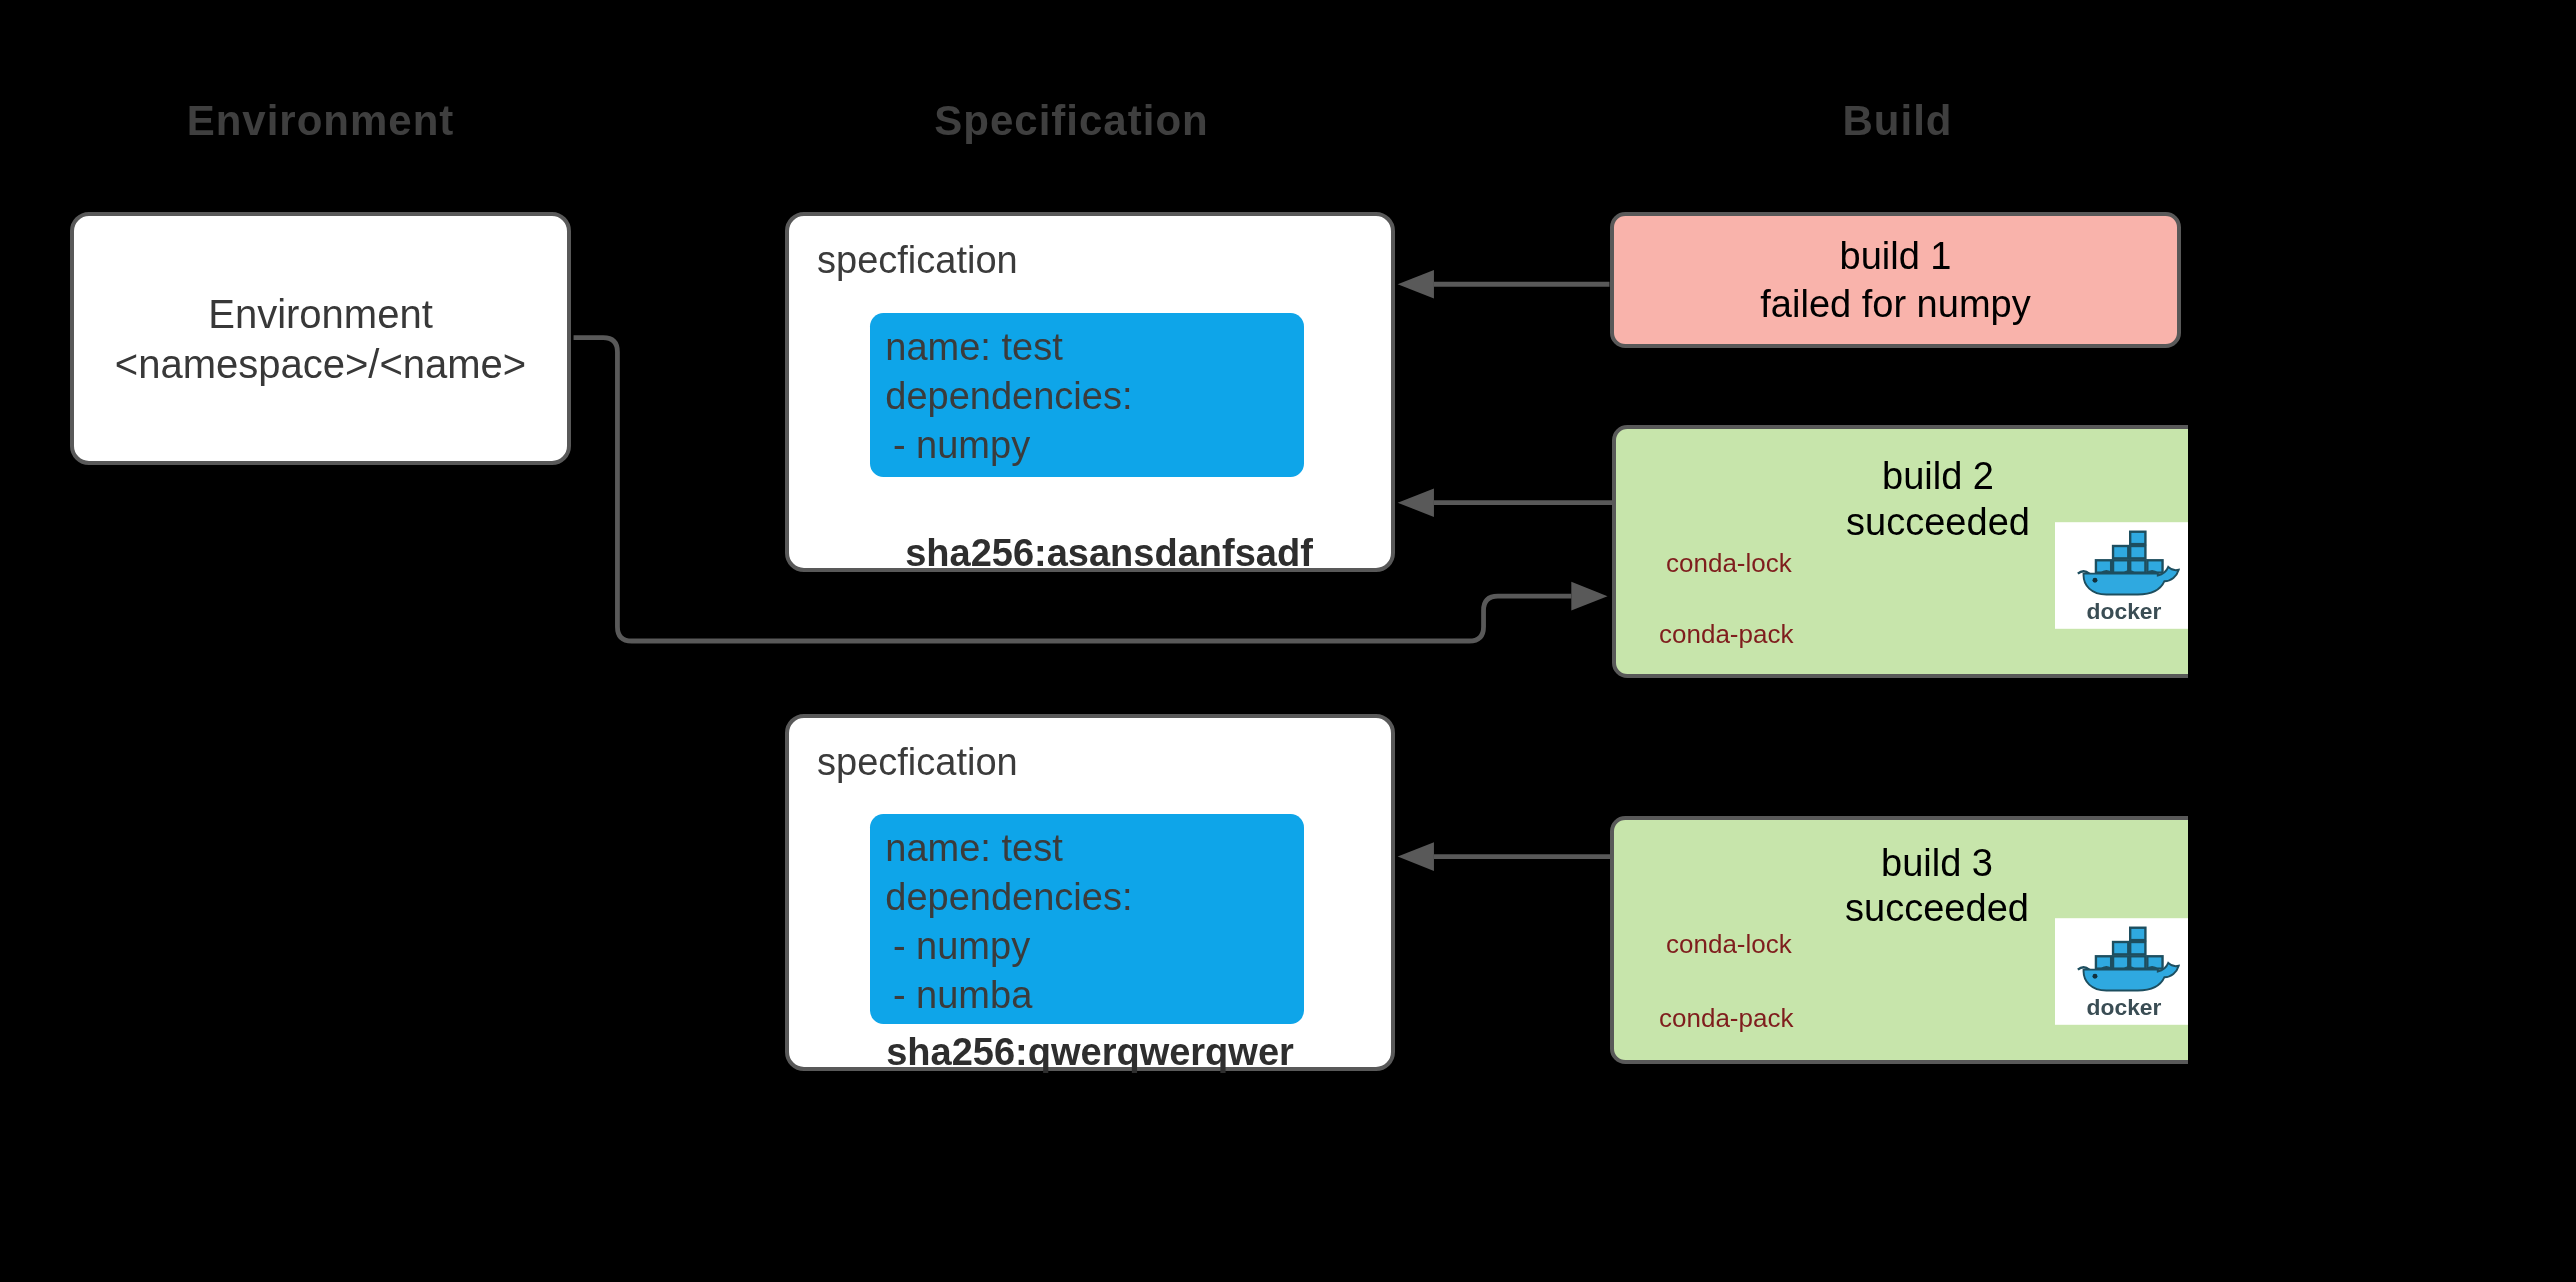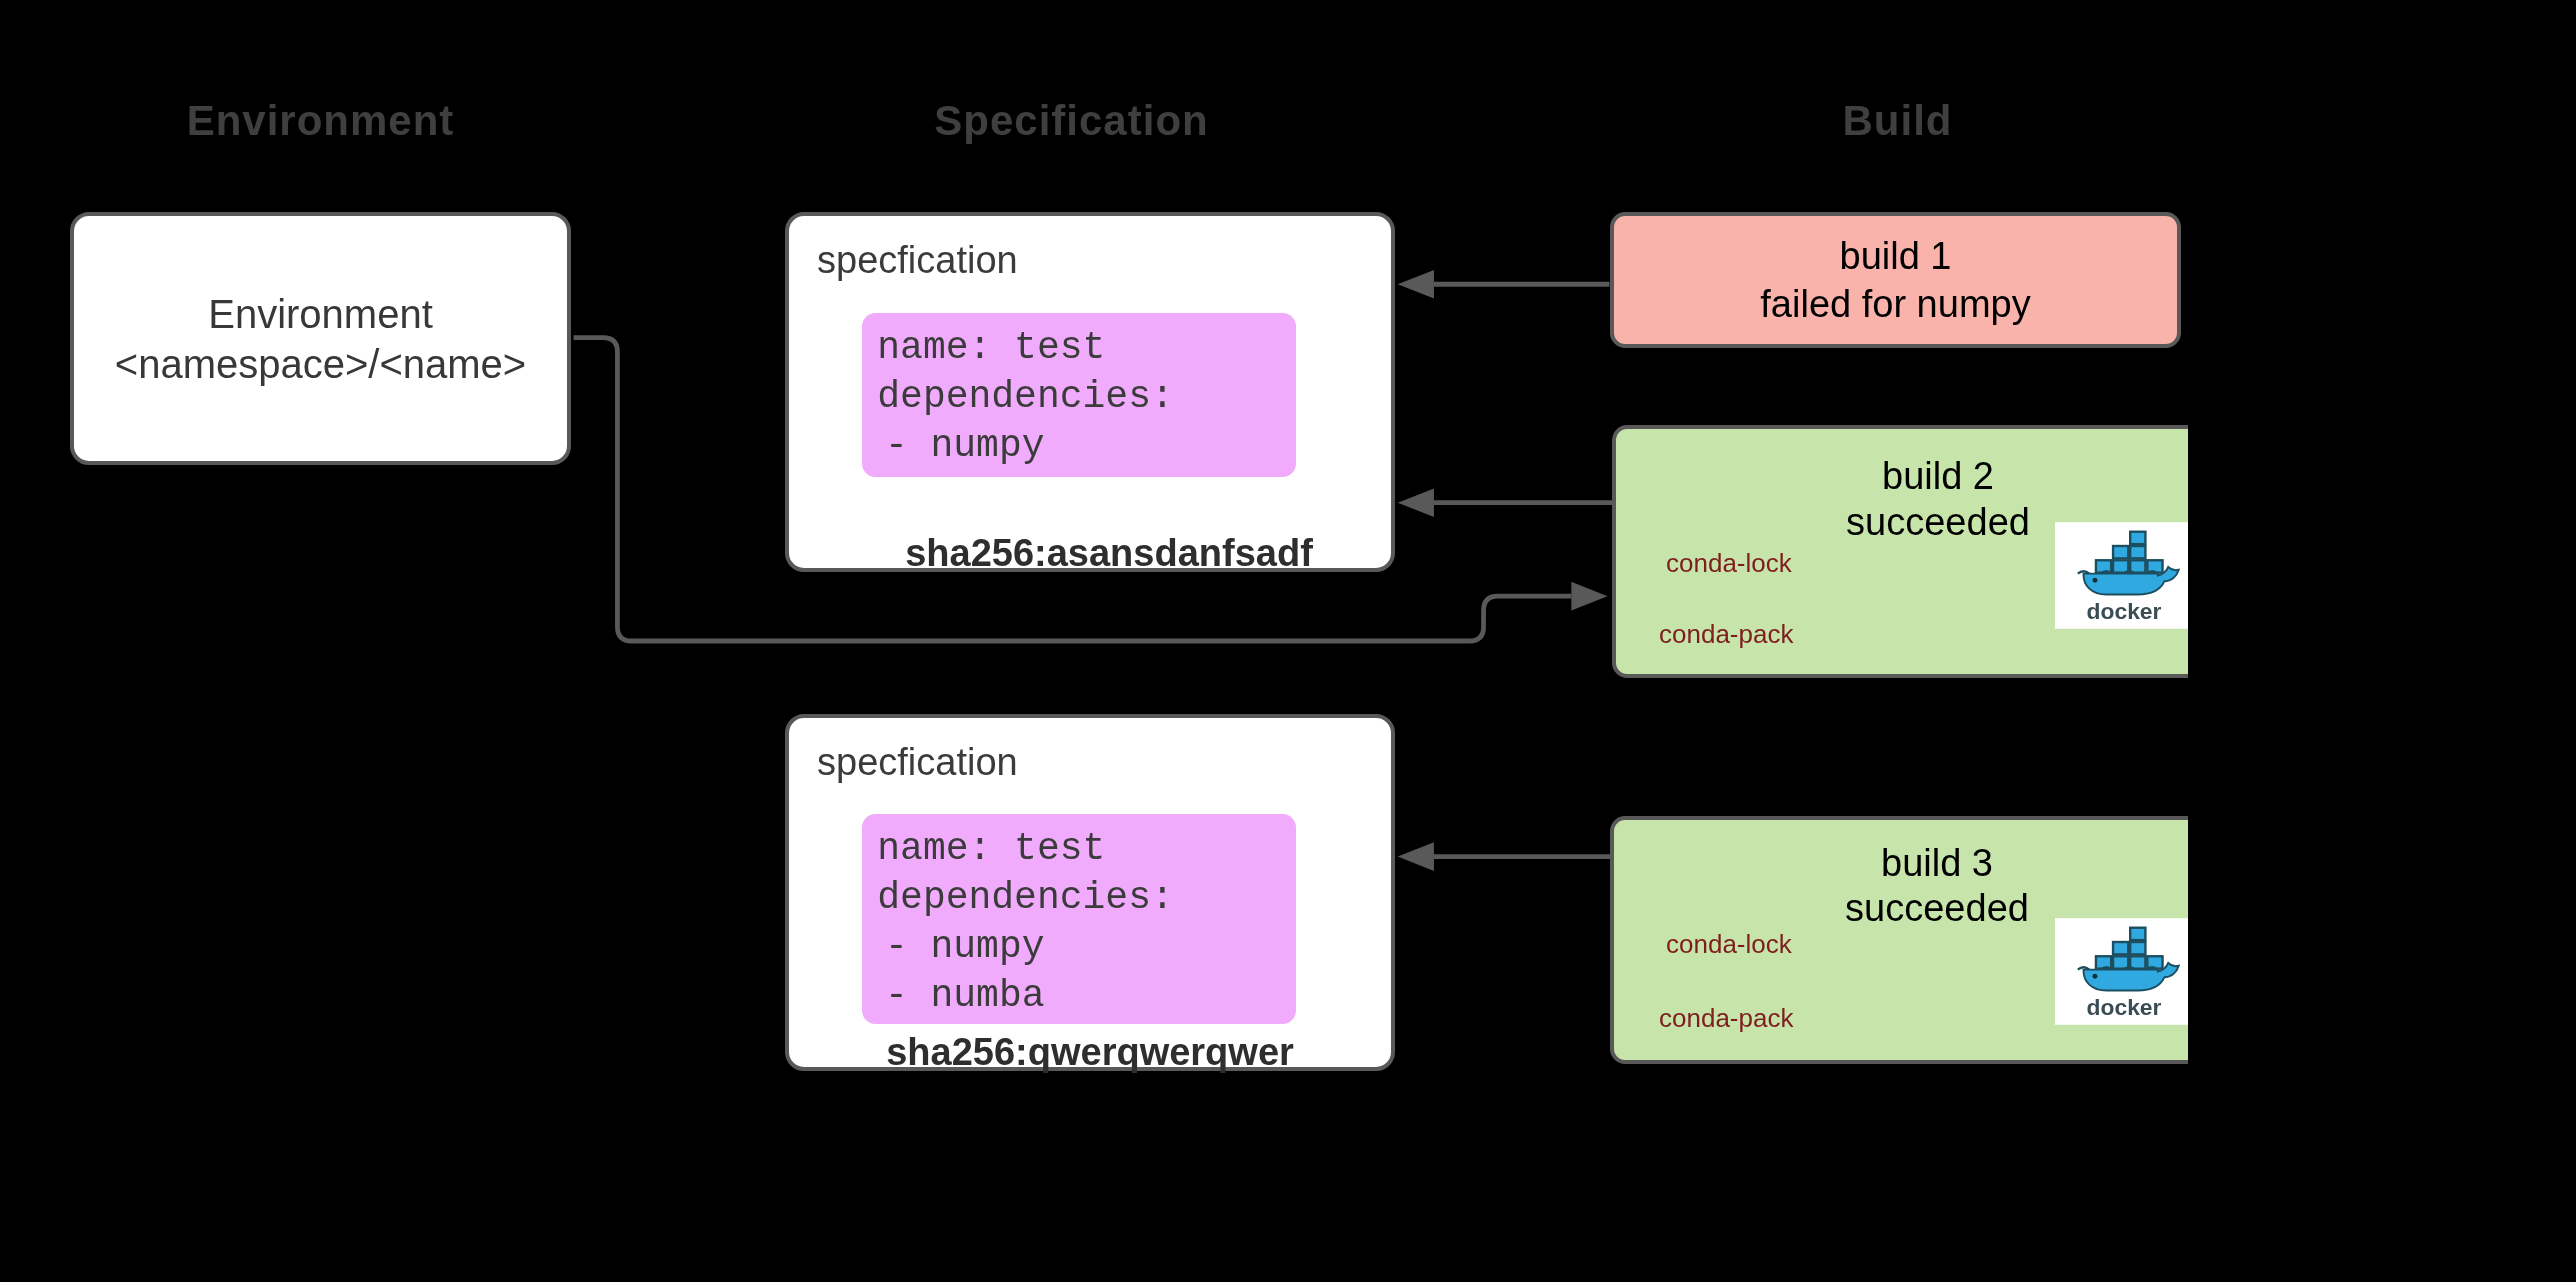--- a/index.html
+++ b/index.html
@@ -12,22 +12,22 @@
   .box{position:absolute;box-sizing:border-box;border:4.8px solid #595959;border-radius:15.3px;}
   .white-box{background:#ffffff;border-radius:19px;}
 
   .env-box{left:70px;top:212px;width:501px;height:253px;display:flex;flex-direction:column;
            align-items:center;justify-content:center;}
   .env-line{font-size:40px;line-height:50px;color:#383838;text-align:center;}
 
   .spec-box{left:785px;width:610px;}
   .spec1{top:212px;height:360px;} .spec2{top:714px;height:357px;}
   .spec-label{position:absolute;left:28px;top:20px;font-size:38px;line-height:48px;color:#3b3b3b;}
-  .yaml-box{position:absolute;left:73px;width:434px;background:#f0abfc;border-radius:13.4px;
-            padding:9.5px 0 0 15.3px;box-sizing:border-box;font-family:Liberation Mono, monospace;}
+  .yaml-box{position:absolute;left:81px;width:434px;background:#0ea5e9;border-radius:13.4px;
+            padding:9.5px 0 0 15.3px;box-sizing:border-box;}
   .yaml1{top:97px;height:164px;} .yaml2{top:96px;height:210px;}
   .yaml-line{font-size:38px;line-height:49px;color:#3b3b3b;white-space:pre;}
   .yaml-indent{padding-left:7.6px;}
   .sha-line{position:absolute;left:0;width:100%;text-align:center;font-size:38px;line-height:48px;
             font-weight:bold;color:#2e2e2e;}
   .sha1{top:313px;padding-left:19px;} .sha2{top:310px;}
 
   .build-box{box-sizing:border-box;}
   .build1{left:1610px;top:212px;width:571px;height:136px;display:flex;flex-direction:column;
           align-items:center;justify-content:center;}

